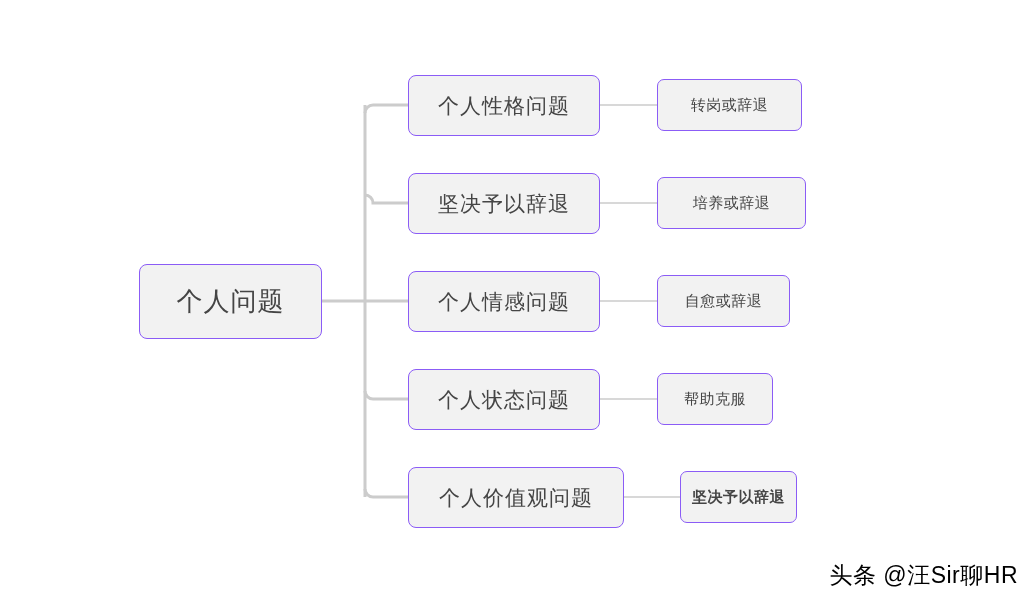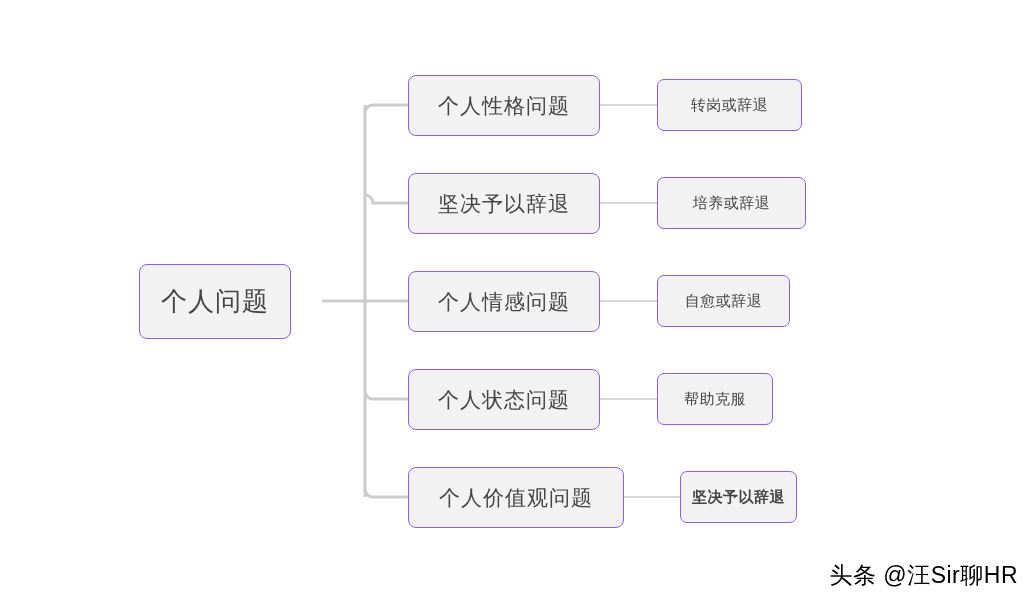--- a/index.html
+++ b/index.html
@@ -34,21 +34,21 @@
     display: flex;
     align-items: center;
     justify-content: center;
     color: #454545;
     letter-spacing: 1px;
     z-index: 2;
   }
   .node.root {
     left: 139px;
     top: 264px;
-    width: 152px;
+    width: 183px;
     height: 75px;
     font-size: 26px;
     border-radius: 8px;
   }
   .node.mid {
     left: 408px;
     width: 192px;
     height: 61px;
     font-size: 21px;
     border-radius: 8px;

